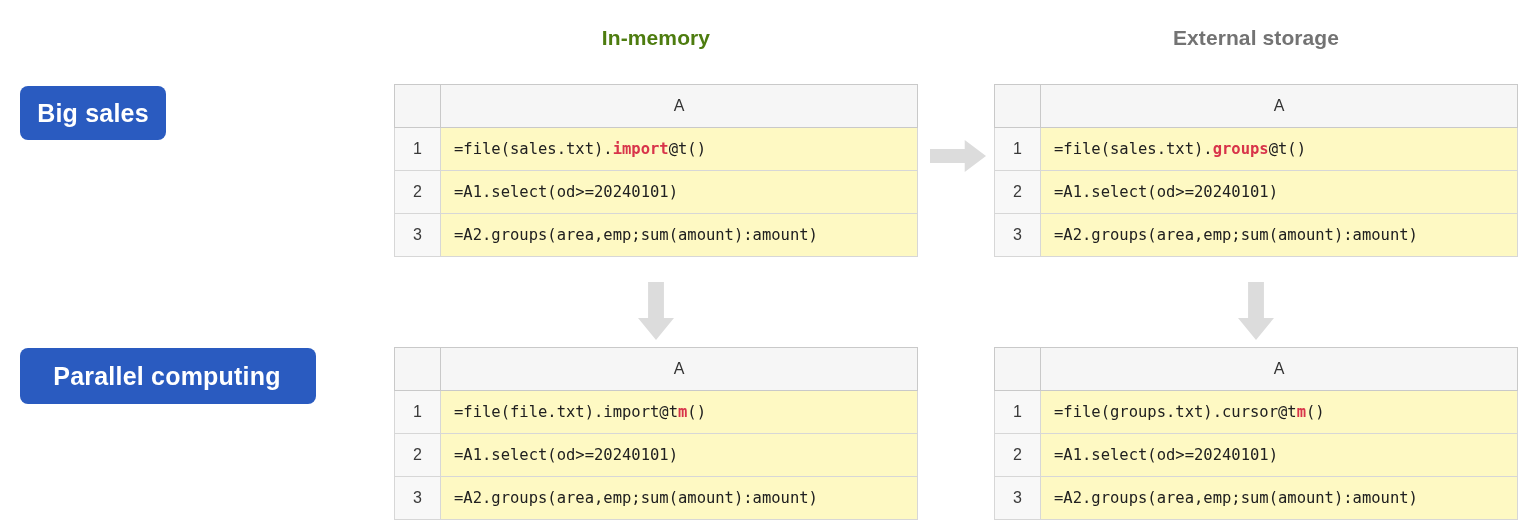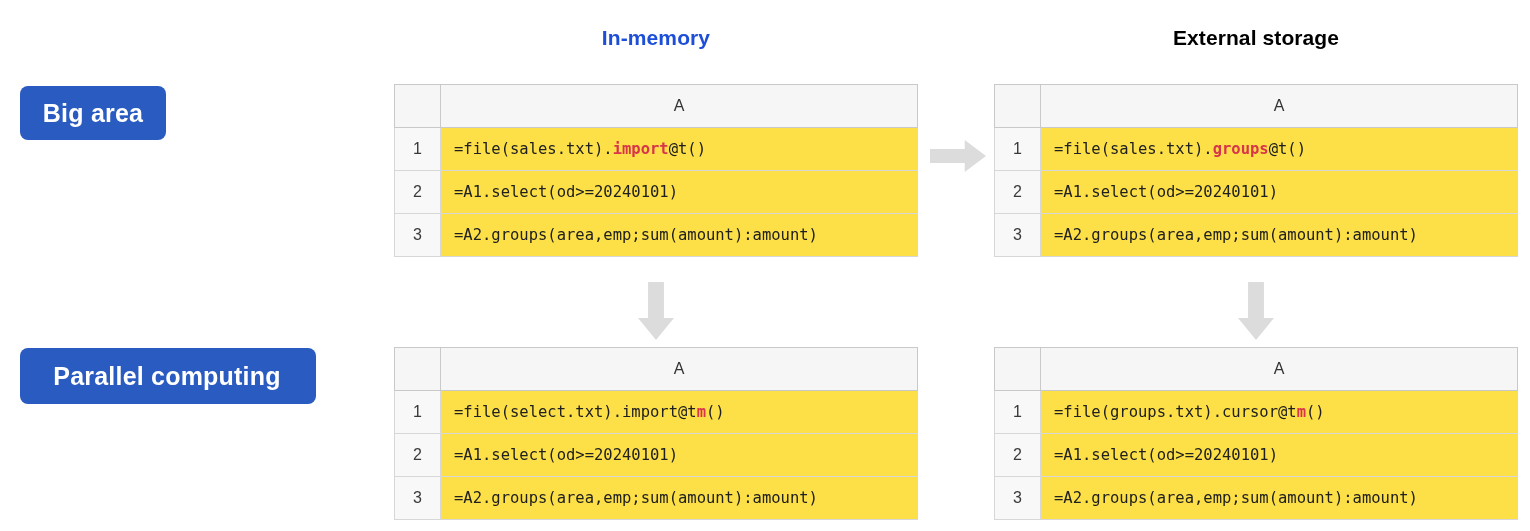--- a/index.html
+++ b/index.html
@@ -23,28 +23,28 @@
     font-size: 21px;
     font-weight: bold;
     white-space: nowrap;
     letter-spacing: 0.1px;
   }
   #heading-in-memory {
     left: 394px;
     width: 524px;
     top: 26px;
     text-align: center;
-    color: #1d4ed8;
+    color: #4d7c0f;
   }
   #heading-external-storage {
     left: 994px;
     width: 524px;
     top: 26px;
     text-align: center;
-    color: #000000;
+    color: #737373;
   }
 
   
   .badge {
     position: absolute;
     background: #2a5bc0;
     color: #ffffff;
     font-size: 25px;
     font-weight: bold;
     border-radius: 8px;
@@ -101,21 +101,21 @@
   .sheet .row-num-cell {
     width: 46px;
     background: #f8f8f8;
     text-align: center;
     font-family: "Liberation Sans", sans-serif;
     font-size: 16px;
     color: #3a3a3a;
     border-color: #d7d7d7;
   }
   .sheet .code-cell {
-    background: #fde047;
+    background: #fef9c3;
     text-align: left;
     padding-left: 13px;
     font-family: "DejaVu Sans Mono", monospace;
     font-size: 15.5px;
     color: #202020;
     white-space: nowrap;
   }
   .kw {
     color: #d8344a;
     font-weight: bold;
@@ -146,21 +146,21 @@
   #arrow-down-left  { left: 638px;  top: 282px; }
   #arrow-down-right { left: 1238px; top: 282px; }
 </style>
 </head>
 <body>
 
 <div id="heading-in-memory" class="col-heading">In-memory</div>
 
 <div id="heading-external-storage" class="col-heading">External storage</div>
 
-<div id="badge-big-data" class="badge">Big area</div>
+<div id="badge-big-data" class="badge">Big sales</div>
 
 <div id="badge-parallel-computing" class="badge">Parallel computing</div>
 
 <div class="arrow arrow-right"></div>
 
 <div id="arrow-down-left" class="arrow arrow-down"></div>
 
 <div id="arrow-down-right" class="arrow arrow-down"></div>
 
 <table id="sheet-tl" class="sheet">
@@ -206,21 +206,21 @@
   </table>
 
 <table id="sheet-bl" class="sheet">
   <tbody>
       <tr>
     <th class="corner-cell"></th>
     <th class="col-head-cell">A</th>
   </tr>
   <tr>
     <td class="row-num-cell">1</td>
-    <td class="code-cell"><span>=file(select.txt).import@t</span><span class="kw">m</span><span>()</span></td>
+    <td class="code-cell"><span>=file(file.txt).import@t</span><span class="kw">m</span><span>()</span></td>
   </tr>
   <tr>
     <td class="row-num-cell">2</td>
     <td class="code-cell"><span>=A1.select(od&gt;=20240101)</span><span class="kw"></span><span></span></td>
   </tr>
   <tr>
     <td class="row-num-cell">3</td>
     <td class="code-cell"><span>=A2.groups(area,emp;sum(amount):amount)</span><span class="kw"></span><span></span></td>
   </tr>
 </tbody>

